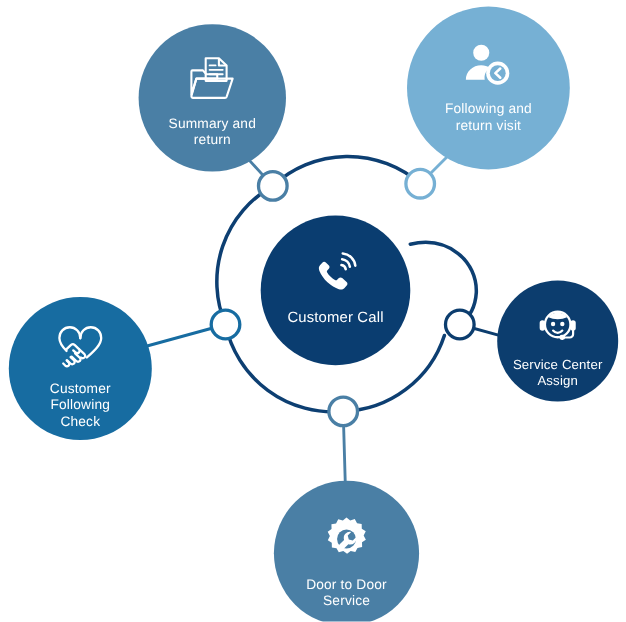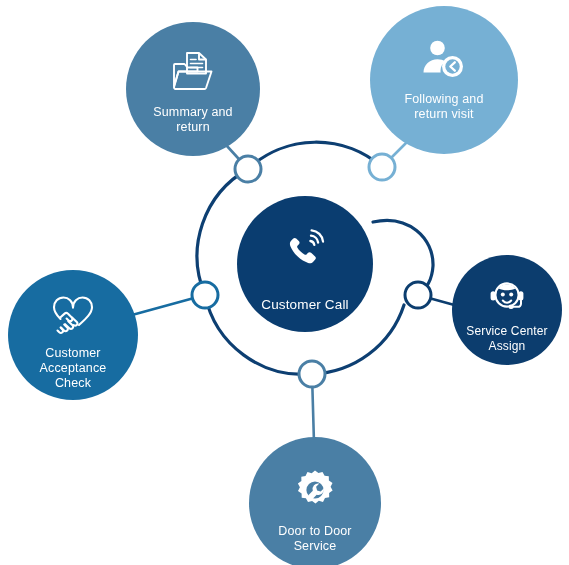--- a/index.html
+++ b/index.html
@@ -54,21 +54,21 @@
   #node-center {
     left: 237px;
     top: 196px;
     width: 136px;
     height: 136px;
     background: #0a3d70;
     padding-top: 33px;
   }
   #node-center .node-label {
     font-size: 13.5px;
-    margin-top: 28px;
+    margin-top: 12px;
   }
   
   #node-summary {
     left: 126px;
     top: 22px;
     width: 134px;
     height: 134px;
     background: #4a7fa5;
     padding-top: 28px;
   }
@@ -219,21 +219,21 @@
                  C8 16.5 11 20.5 14.5 24" fill="none" stroke="#ffffff" stroke-width="2.1" stroke-linecap="round"></path>
         <path d="M14.0 22.8 l4.6-4.2 c1.0-0.9 2.3-0.9 3.2 0 l4.0 3.8
                  c0.9 0.9 0.9 2.2 0 3.0 -0.9 0.9-2.3 0.9-3.2 0 l-2.0-1.9" fill="none" stroke="#ffffff" stroke-width="2.1" stroke-linejoin="round" stroke-linecap="round"></path>
         <path d="M26.0 22.5 l4.8 4.5 c0.9 0.9 0.9 2.2 0 3.0 -0.9 0.8-2.3 0.8-3.2 0" fill="none" stroke="#ffffff" stroke-width="2.1" stroke-linecap="round"></path>
         <path d="M22.3 26.2 l4.2 4.0 c0.9 0.9 0.9 2.2 0 3.0 -0.9 0.9-2.3 0.9-3.2 0 l-4.2-4.0" fill="none" stroke="#ffffff" stroke-width="2.1" stroke-linejoin="round" stroke-linecap="round"></path>
         <path d="M18.2 29.6 l3.0 2.9 c0.9 0.9 0.9 2.2 0 3.0 -0.9 0.9-2.3 0.9-3.2 0 l-3.0-2.9" fill="none" stroke="#ffffff" stroke-width="2.1" stroke-linejoin="round" stroke-linecap="round"></path>
         <path d="M14.6 32.6 l1.8 1.8 c0.9 0.9 0.9 2.1 0 2.9 -0.9 0.8-2.2 0.8-3.1 0 l-1.8-1.8" fill="none" stroke="#ffffff" stroke-width="2.1" stroke-linejoin="round" stroke-linecap="round"></path>
       </svg>
     </span>
     <span class="node-label">Customer
-Acceptance
+Following
 Check</span>
   </div>
 
   <div class="node" id="node-door">
     <span class="node-icon">
       <svg width="42" height="42" viewBox="0 0 42 42">
         <path d="M21 1.5 l3.4 2.6 4.1-1.2 2.1 3.8 4.2 0.6 0.1 4.3 3.6 2.3-1.9 3.9
                  2.0 3.8-3.5 2.4 0.1 4.3-4.2 0.8-2.0 3.8-4.2-1.1-3.3 2.7-3.4-2.6
                  -4.1 1.2-2.1-3.8-4.2-0.6-0.1-4.3-3.6-2.3 1.9-3.9-2.0-3.8 3.5-2.4
                  -0.1-4.3 4.2-0.8 2.0-3.8 4.2 1.1 z" fill="#ffffff"></path>

